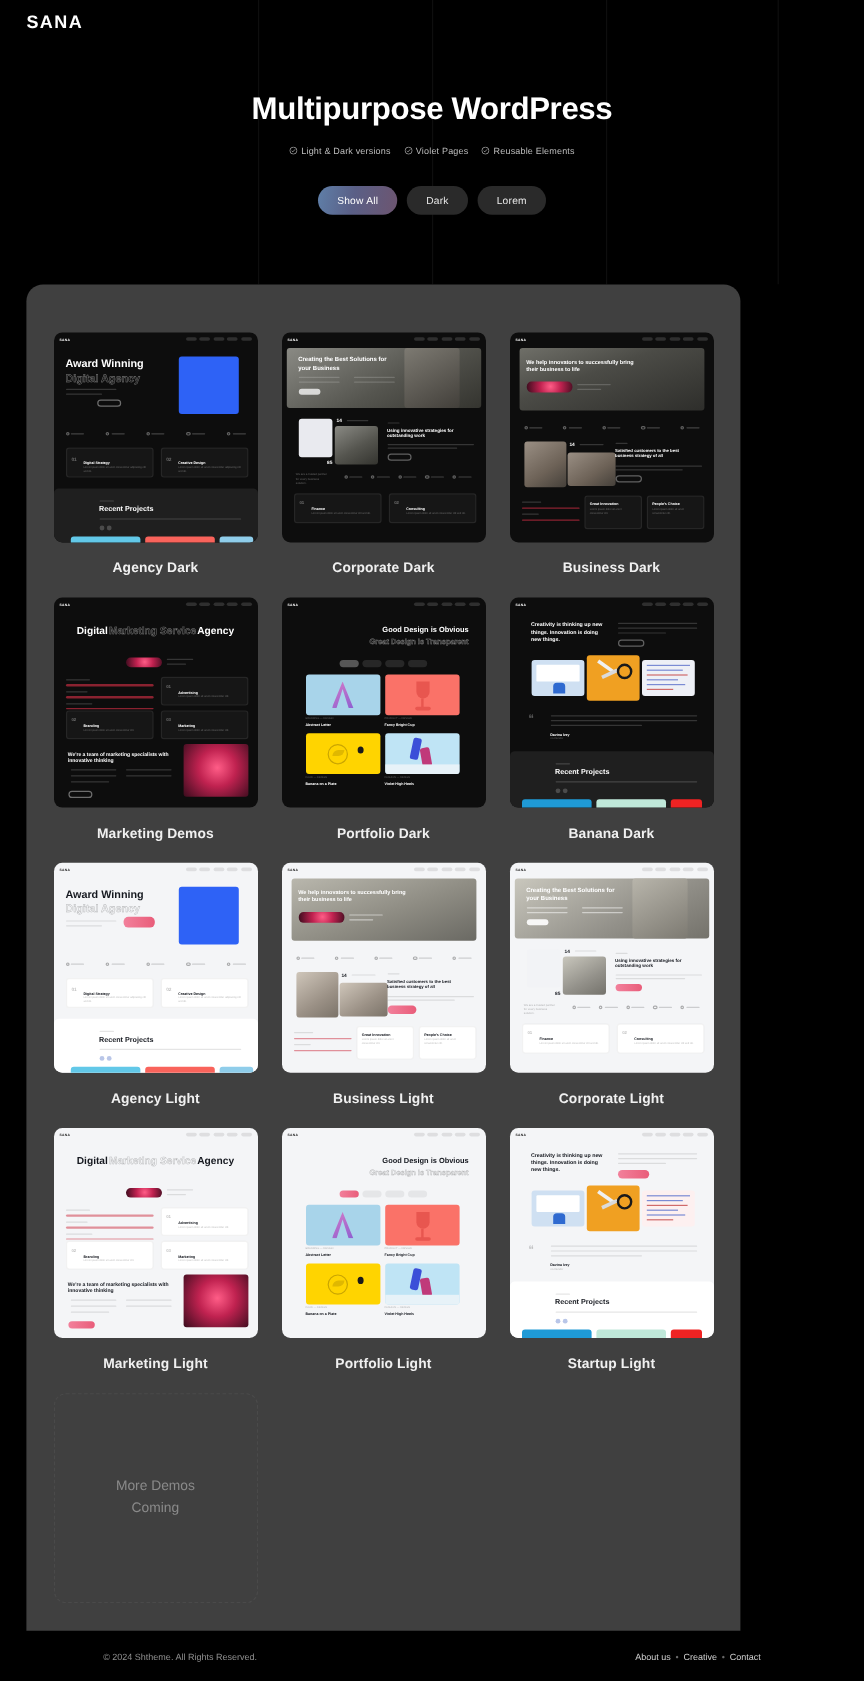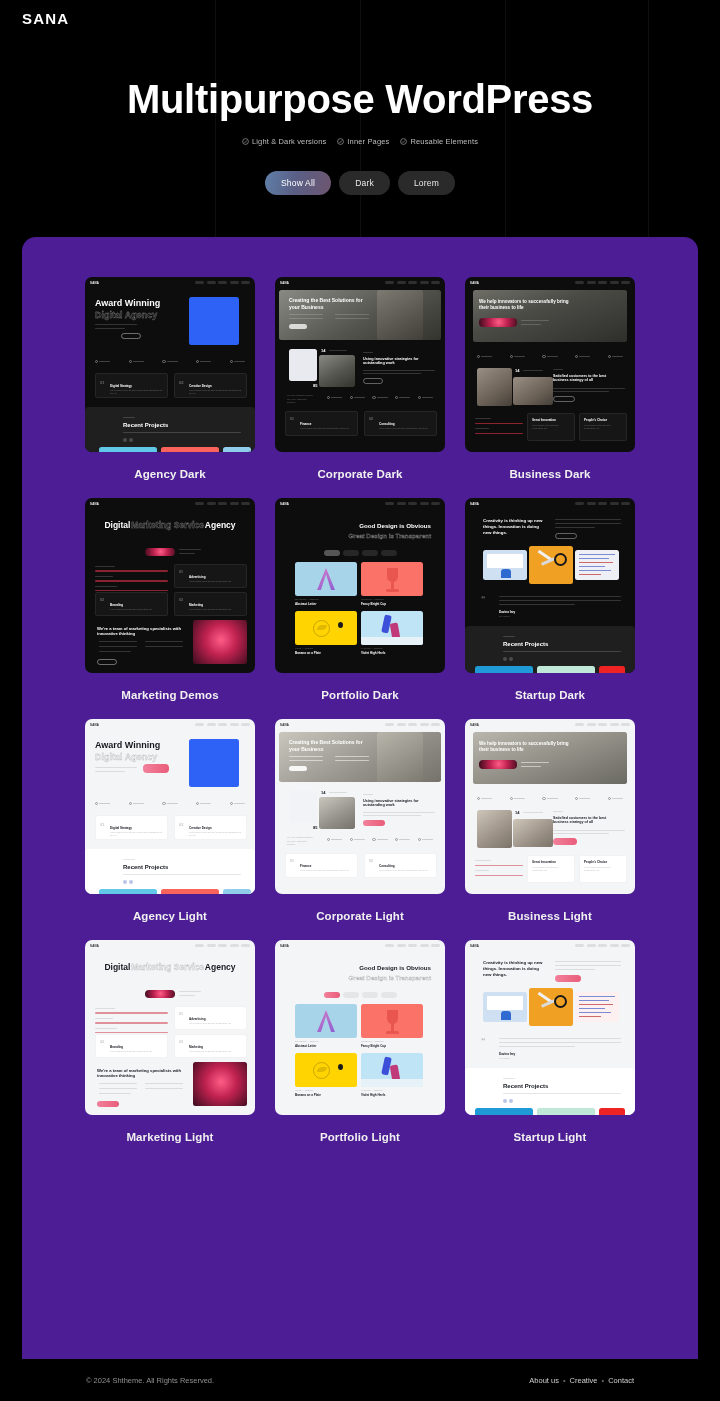--- a/index.html
+++ b/index.html
@@ -20,21 +20,21 @@
     position: absolute; left: 22px; top: 10px;
     font-size: 15px; font-weight: 700; letter-spacing: 1.2px; color: #fff;
   }
   .hero-inner { position: relative; text-align: center; padding-top: 72px; }
   .title-outline {
     font-size: 30px; font-weight: 700; letter-spacing: .2px; line-height: 1.15;
     color: transparent;
     -webkit-text-stroke: 0.8px rgba(255,255,255,0.5);
   }
   .title-solid {
-    font-size: 40px; font-weight: 700; letter-spacing: -0.3px; line-height: 1.15;
+    font-size: 26px; font-weight: 700; letter-spacing: -0.3px; line-height: 1.15;
     color: #ffffff; margin-top: 4px;
   }
   .features {
     margin-top: 15px; display: flex; justify-content: center; align-items: center; gap: 11px;
     font-size: 7.5px; color: #bdbdbd; letter-spacing: .15px;
   }
   .feature { display: inline-flex; align-items: center; gap: 3px; }
   .chk { display: inline-block; width: 7px; height: 7px; flex: 0 0 7px; }
   .chk svg { display: block; width: 7px; height: 7px; }
   .filters { margin-top: 25px; display: flex; justify-content: center; gap: 8px; }
@@ -43,22 +43,22 @@
     padding: 7px 16px; font-size: 8.5px; font-weight: 500; color: #e9e9e9;
     background: #2a2a2a; font-family: inherit; letter-spacing: .2px;
   }
   .filter-btn.active {
     background: linear-gradient(100deg, #5f7fa8 0%, #5a5f86 45%, #6d5570 100%);
     color: #ffffff;
   }
 
   
   .panel {
-    position: absolute; left: 22px; top: 237px; width: 676px; height: 1122px;
-    background: #4c1d95; border-radius: 14px 14px 0 0;
+    position: absolute; left: 22px; top: 237px; width: 595px; height: 1122px;
+    background: #404040; border-radius: 14px 14px 0 0;
   }
   .grid {
     padding: 40px 0 0 0;
     display: grid; grid-template-columns: repeat(3, 170px);
     justify-content: center; column-gap: 20px; row-gap: 0;
   }
   .cell { width: 170px; margin-bottom: 18px; }
   .thumb {
     width: 170px; height: 175px; border-radius: 7px; overflow: hidden;
     position: relative; background: #0d0d0d;
@@ -185,21 +185,21 @@
           </span>
           <span>Light &amp; Dark versions</span>
         </span>
         <span class="feature">
           <span class="chk">
             <svg viewBox="0 0 12 12">
                 <circle cx="6" cy="6" r="5" fill="none" stroke="#bdbdbd" stroke-width="1"></circle>
                 <path d="M3.6 6.2 L5.2 7.8 L8.4 4.2" fill="none" stroke="#bdbdbd" stroke-width="1"></path>
               </svg>
           </span>
-          <span>Inner Pages</span>
+          <span>Violet Pages</span>
         </span>
         <span class="feature">
           <span class="chk">
             <svg viewBox="0 0 12 12">
                 <circle cx="6" cy="6" r="5" fill="none" stroke="#bdbdbd" stroke-width="1"></circle>
                 <path d="M3.6 6.2 L5.2 7.8 L8.4 4.2" fill="none" stroke="#bdbdbd" stroke-width="1"></path>
               </svg>
           </span>
           <span>Reusable Elements</span>
         </span>
@@ -576,21 +576,21 @@
             <div class="m-line" style="position:absolute;left:38px;top:153px;right:14px"></div>
             <div class="m-dots" style="position:absolute;left:38px;top:159px">
                 <i></i>
                 <i></i>
               </div>
             <div class="ph proj-blue2" style="left:10px;top:168px;width:58px;height:14px"></div>
             <div class="ph proj-mint" style="left:72px;top:168px;width:58px;height:14px"></div>
             <div class="ph proj-red2" style="left:134px;top:168px;width:26px;height:14px"></div>
           </div>
         </div>
-        <div class="cap">Startup Dark</div>
+        <div class="cap">Banana Dark</div>
       </div>
 
       <div class="cell">
         <div class="thumb light">
           <div class="mini">
             <div class="m-nav">
                 <span class="m-logo">SANA</span>
                 <span class="m-menu">
                   <i></i>
                   <i></i>
@@ -644,20 +644,88 @@
             <div class="m-dots" style="position:absolute;left:38px;top:161px">
                 <i></i>
                 <i></i>
               </div>
             <div class="ph proj-blue" style="left:14px;top:170px;width:58px;height:12px"></div>
             <div class="ph proj-red" style="left:76px;top:170px;width:58px;height:12px"></div>
             <div class="ph proj-ltblue" style="left:138px;top:170px;width:28px;height:12px"></div>
           </div>
         </div>
         <div class="cap">Agency Light</div>
+      </div>
+
+      <div class="cell">
+        <div class="thumb light">
+          <div class="mini">
+            <div class="ph ph-room lt" style="left:8px;top:13px;right:8px;height:52px"></div>
+            <div class="m-nav">
+                <span class="m-logo">SANA</span>
+                <span class="m-menu">
+                  <i></i>
+                  <i></i>
+                  <i></i>
+                  <i></i>
+                  <i></i>
+                </span>
+              </div>
+            <div class="m-h1" style="position:absolute;left:14px;top:22px;width:100px;font-size:4.6px;color:#fff;-webkit-text-stroke:0">We help innovators to successfully bring their business to life</div>
+            <div class="ph ph-neon" style="left:14px;top:41px;width:38px;height:9px;border-radius:4px"></div>
+            <div class="m-line" style="position:absolute;left:56px;top:43px;width:28px;background:rgba(255,255,255,.5)"></div>
+            <div class="m-line" style="position:absolute;left:56px;top:47px;width:20px;background:rgba(255,255,255,.5)"></div>
+            <div class="m-logos" style="position:absolute;left:12px;top:78px;right:12px">
+              <span class="m-logo-item">
+                  <span class="m-logo-dot"></span>
+                  <span class="m-logo-bar"></span>
+                </span>
+              <span class="m-logo-item">
+                  <span class="m-logo-dot"></span>
+                  <span class="m-logo-bar"></span>
+                </span>
+              <span class="m-logo-item">
+                  <span class="m-logo-dot"></span>
+                  <span class="m-logo-bar"></span>
+                </span>
+              <span class="m-logo-item">
+                  <span class="m-logo-dot"></span>
+                  <span class="m-logo-bar"></span>
+                </span>
+              <span class="m-logo-item">
+                  <span class="m-logo-dot"></span>
+                  <span class="m-logo-bar"></span>
+                </span>
+            </div>
+            <div class="ph ph-people lt" style="left:12px;top:91px;width:35px;height:38px"></div>
+            <div class="ph ph-people lt" style="left:48px;top:100px;width:40px;height:28px"></div>
+            <div class="m-lbl" style="position:absolute;left:50px;top:91px;font-size:4px">14</div>
+            <div class="m-line" style="position:absolute;left:58px;top:93px;width:20px"></div>
+            <div class="m-line" style="position:absolute;left:88px;top:92px;width:10px"></div>
+            <div class="m-lbl" style="position:absolute;left:88px;top:97px;width:66px;font-size:3.6px">Satisfied customers to the best business strategy of all</div>
+            <div class="m-line" style="position:absolute;left:88px;top:111px;right:10px"></div>
+            <div class="m-line" style="position:absolute;left:88px;top:114px;right:26px"></div>
+            <div class="m-btn grad" style="position:absolute;left:88px;top:119px;width:24px;height:6.5px"></div>
+            <div class="m-card" style="position:absolute;left:10px;top:138px;width:48px;height:26px;background:transparent;border:none">
+              <div class="m-line" style="position:absolute;left:0;top:3px;width:16px"></div>
+              <div class="m-line" style="position:absolute;left:0;top:8px;right:0;background:#e0909a"></div>
+              <div class="m-line" style="position:absolute;left:0;top:13px;width:14px"></div>
+              <div class="m-line" style="position:absolute;left:0;top:18px;right:0;background:#e0909a"></div>
+            </div>
+            <div class="m-card" style="position:absolute;left:62px;top:136px;width:48px;height:28px">
+              <span class="m-lbl" style="position:absolute;left:4px;top:4px;font-size:3px">Great Innovation</span>
+              <span class="m-txt" style="position:absolute;left:4px;top:10px;right:4px;font-size:2.2px">Lorem ipsum dolor sit amet consectetur elit.</span>
+            </div>
+            <div class="m-card" style="position:absolute;left:114px;top:136px;width:48px;height:28px">
+              <span class="m-lbl" style="position:absolute;left:4px;top:4px;font-size:3px">People's Choice</span>
+              <span class="m-txt" style="position:absolute;left:4px;top:10px;right:4px;font-size:2.2px">Lorem ipsum dolor sit amet consectetur elit.</span>
+            </div>
+          </div>
+        </div>
+        <div class="cap">Business Light</div>
       </div>
 
       <div class="cell">
         <div class="thumb light">
           <div class="mini">
             <div class="ph ph-office lt" style="left:4px;top:13px;right:4px;height:50px"></div>
             <div class="ph" style="left:102px;top:13px;width:46px;height:50px;background:linear-gradient(150deg,#b8b5ab,#7d7a72)"></div>
             <div class="m-nav">
                 <span class="m-logo">SANA</span>
                 <span class="m-menu">
@@ -718,88 +786,20 @@
               <span class="m-txt" style="position:absolute;left:14px;top:15px;right:4px;font-size:2.2px">Lorem ipsum dolor sit amet consectetur elit sed do.</span>
             </div>
           </div>
         </div>
         <div class="cap">Corporate Light</div>
       </div>
 
       <div class="cell">
         <div class="thumb light">
           <div class="mini">
-            <div class="ph ph-room lt" style="left:8px;top:13px;right:8px;height:52px"></div>
-            <div class="m-nav">
-                <span class="m-logo">SANA</span>
-                <span class="m-menu">
-                  <i></i>
-                  <i></i>
-                  <i></i>
-                  <i></i>
-                  <i></i>
-                </span>
-              </div>
-            <div class="m-h1" style="position:absolute;left:14px;top:22px;width:100px;font-size:4.6px;color:#fff;-webkit-text-stroke:0">We help innovators to successfully bring their business to life</div>
-            <div class="ph ph-neon" style="left:14px;top:41px;width:38px;height:9px;border-radius:4px"></div>
-            <div class="m-line" style="position:absolute;left:56px;top:43px;width:28px;background:rgba(255,255,255,.5)"></div>
-            <div class="m-line" style="position:absolute;left:56px;top:47px;width:20px;background:rgba(255,255,255,.5)"></div>
-            <div class="m-logos" style="position:absolute;left:12px;top:78px;right:12px">
-              <span class="m-logo-item">
-                  <span class="m-logo-dot"></span>
-                  <span class="m-logo-bar"></span>
-                </span>
-              <span class="m-logo-item">
-                  <span class="m-logo-dot"></span>
-                  <span class="m-logo-bar"></span>
-                </span>
-              <span class="m-logo-item">
-                  <span class="m-logo-dot"></span>
-                  <span class="m-logo-bar"></span>
-                </span>
-              <span class="m-logo-item">
-                  <span class="m-logo-dot"></span>
-                  <span class="m-logo-bar"></span>
-                </span>
-              <span class="m-logo-item">
-                  <span class="m-logo-dot"></span>
-                  <span class="m-logo-bar"></span>
-                </span>
-            </div>
-            <div class="ph ph-people lt" style="left:12px;top:91px;width:35px;height:38px"></div>
-            <div class="ph ph-people lt" style="left:48px;top:100px;width:40px;height:28px"></div>
-            <div class="m-lbl" style="position:absolute;left:50px;top:91px;font-size:4px">14</div>
-            <div class="m-line" style="position:absolute;left:58px;top:93px;width:20px"></div>
-            <div class="m-line" style="position:absolute;left:88px;top:92px;width:10px"></div>
-            <div class="m-lbl" style="position:absolute;left:88px;top:97px;width:66px;font-size:3.6px">Satisfied customers to the best business strategy of all</div>
-            <div class="m-line" style="position:absolute;left:88px;top:111px;right:10px"></div>
-            <div class="m-line" style="position:absolute;left:88px;top:114px;right:26px"></div>
-            <div class="m-btn grad" style="position:absolute;left:88px;top:119px;width:24px;height:6.5px"></div>
-            <div class="m-card" style="position:absolute;left:10px;top:138px;width:48px;height:26px;background:transparent;border:none">
-              <div class="m-line" style="position:absolute;left:0;top:3px;width:16px"></div>
-              <div class="m-line" style="position:absolute;left:0;top:8px;right:0;background:#e0909a"></div>
-              <div class="m-line" style="position:absolute;left:0;top:13px;width:14px"></div>
-              <div class="m-line" style="position:absolute;left:0;top:18px;right:0;background:#e0909a"></div>
-            </div>
-            <div class="m-card" style="position:absolute;left:62px;top:136px;width:48px;height:28px">
-              <span class="m-lbl" style="position:absolute;left:4px;top:4px;font-size:3px">Great Innovation</span>
-              <span class="m-txt" style="position:absolute;left:4px;top:10px;right:4px;font-size:2.2px">Lorem ipsum dolor sit amet consectetur elit.</span>
-            </div>
-            <div class="m-card" style="position:absolute;left:114px;top:136px;width:48px;height:28px">
-              <span class="m-lbl" style="position:absolute;left:4px;top:4px;font-size:3px">People's Choice</span>
-              <span class="m-txt" style="position:absolute;left:4px;top:10px;right:4px;font-size:2.2px">Lorem ipsum dolor sit amet consectetur elit.</span>
-            </div>
-          </div>
-        </div>
-        <div class="cap">Business Light</div>
-      </div>
-
-      <div class="cell">
-        <div class="thumb light">
-          <div class="mini">
             <div class="m-nav">
                 <span class="m-logo">SANA</span>
                 <span class="m-menu">
                   <i></i>
                   <i></i>
                   <i></i>
                   <i></i>
                   <i></i>
                 </span>
               </div>
@@ -949,20 +949,28 @@
                 <i></i>
               </div>
             <div class="ph proj-blue2" style="left:10px;top:168px;width:58px;height:14px"></div>
             <div class="ph proj-mint" style="left:72px;top:168px;width:58px;height:14px"></div>
             <div class="ph proj-red2" style="left:134px;top:168px;width:26px;height:14px"></div>
           </div>
         </div>
         <div class="cap">Startup Light</div>
       </div>
 
+      <div class="cell">
+        <div class="coming">
+          <span>
+            <span>More Demos</span><br>
+            <span>Coming</span>
+          </span>
+        </div>
+      </div>
 
     </div>
   </div>
 
   <div class="footer">
     <div>© 2024 Shtheme. All Rights Reserved.</div>
     <div class="footer-links">
       <a href="#">About us</a>
       <span class="footer-sep">•</span>
       <a href="#">Creative</a>

